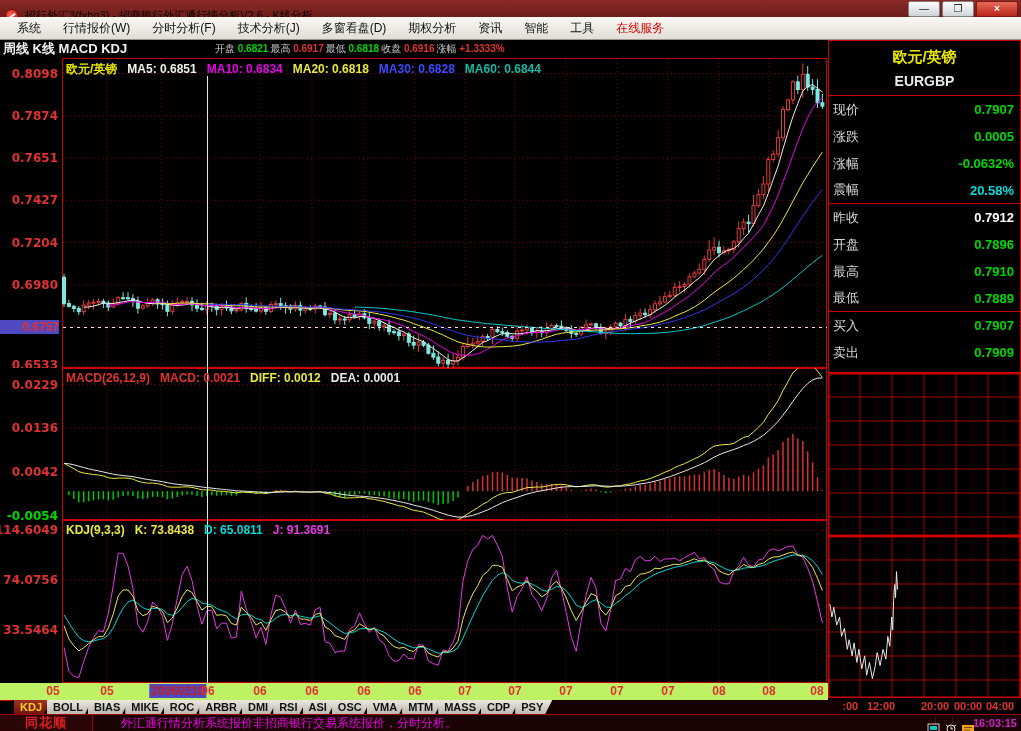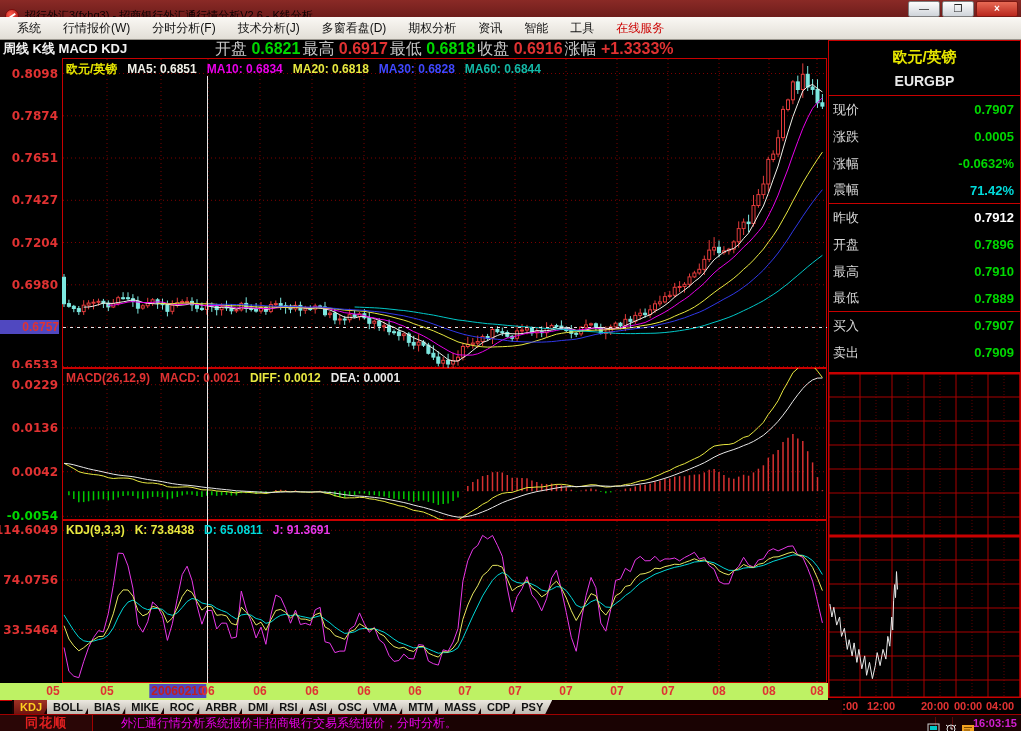--- a/index.html
+++ b/index.html
@@ -20,21 +20,21 @@
   
   #menuBar{position:absolute;left:0;top:17px;width:1021px;height:23px;
     background:linear-gradient(#faf8f4,#e2ded6);border-bottom:1px solid #9a968e;
     display:flex;align-items:center;padding-left:6px;box-sizing:border-box;}
   .menu-item{font-size:12px;color:#111;padding:0 11px;line-height:22px;white-space:nowrap;}
   .menu-item.accent{color:#cc0000;}
   
   #infoBar{position:absolute;left:0;top:40px;width:828px;height:18px;background:#000;
     display:flex;align-items:center;}
   #modeLabel{color:#f0f0f0;font-weight:bold;font-size:13px;margin-left:3px;width:212px;white-space:nowrap;}
-  .ifield{font-size:16px;white-space:nowrap;margin-right:2px;}
+  .ifield{font-size:10px;white-space:nowrap;margin-right:2px;}
   .ifield .lb{color:#c8c8c8;}
   .ifield .vl{font-weight:bold;}
   
   svg{position:absolute;display:block;}
   #mainChart{left:0;top:58px;}
   #macdChart{left:0;top:368px;}
   #kdjChart{left:0;top:520px;}
   .grid{stroke:#7d0000;stroke-width:1;stroke-dasharray:1,3;fill:none;}
   .frame{stroke:#c80000;stroke-width:1;fill:none;}
   .ylab{fill:#e03232;font-size:12px;font-weight:bold;text-anchor:end;font-family:"DejaVu Sans",sans-serif;}
@@ -722,21 +722,21 @@
         <div class="qrow">
           <span class="ql">涨跌</span>
           <span class="qv c-green">0.0005</span>
         </div>
         <div class="qrow">
           <span class="ql">涨幅</span>
           <span class="qv c-green">-0.0632%</span>
         </div>
         <div class="qrow sep">
           <span class="ql">震幅</span>
-          <span class="qv c-cyan">71.42%</span>
+          <span class="qv c-cyan">20.58%</span>
         </div>
         <div class="qrow">
           <span class="ql">昨收</span>
           <span class="qv c-white">0.7912</span>
         </div>
         <div class="qrow">
           <span class="ql">开盘</span>
           <span class="qv c-green">0.7896</span>
         </div>
         <div class="qrow">

